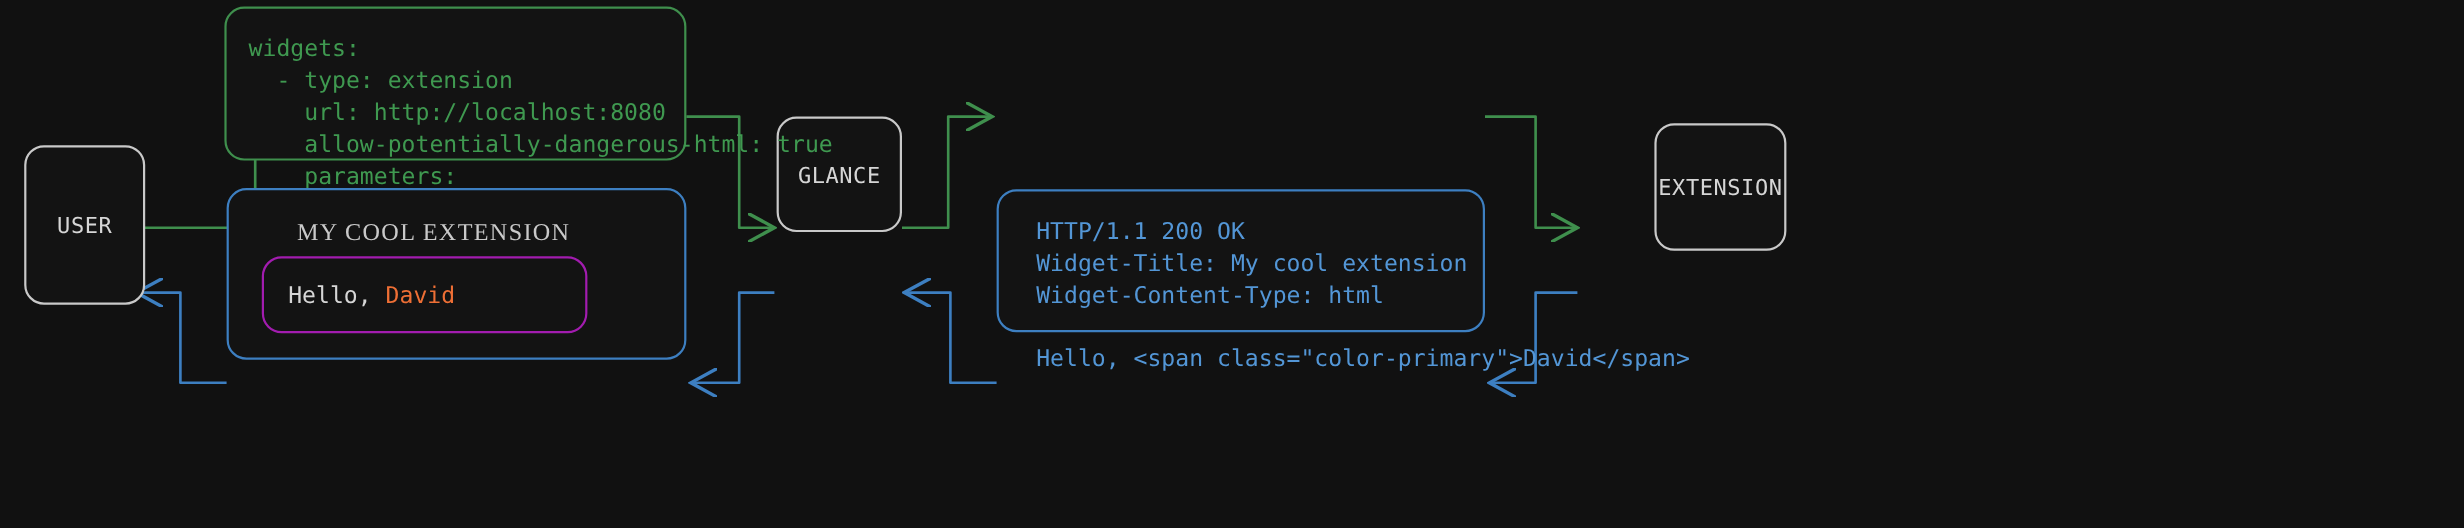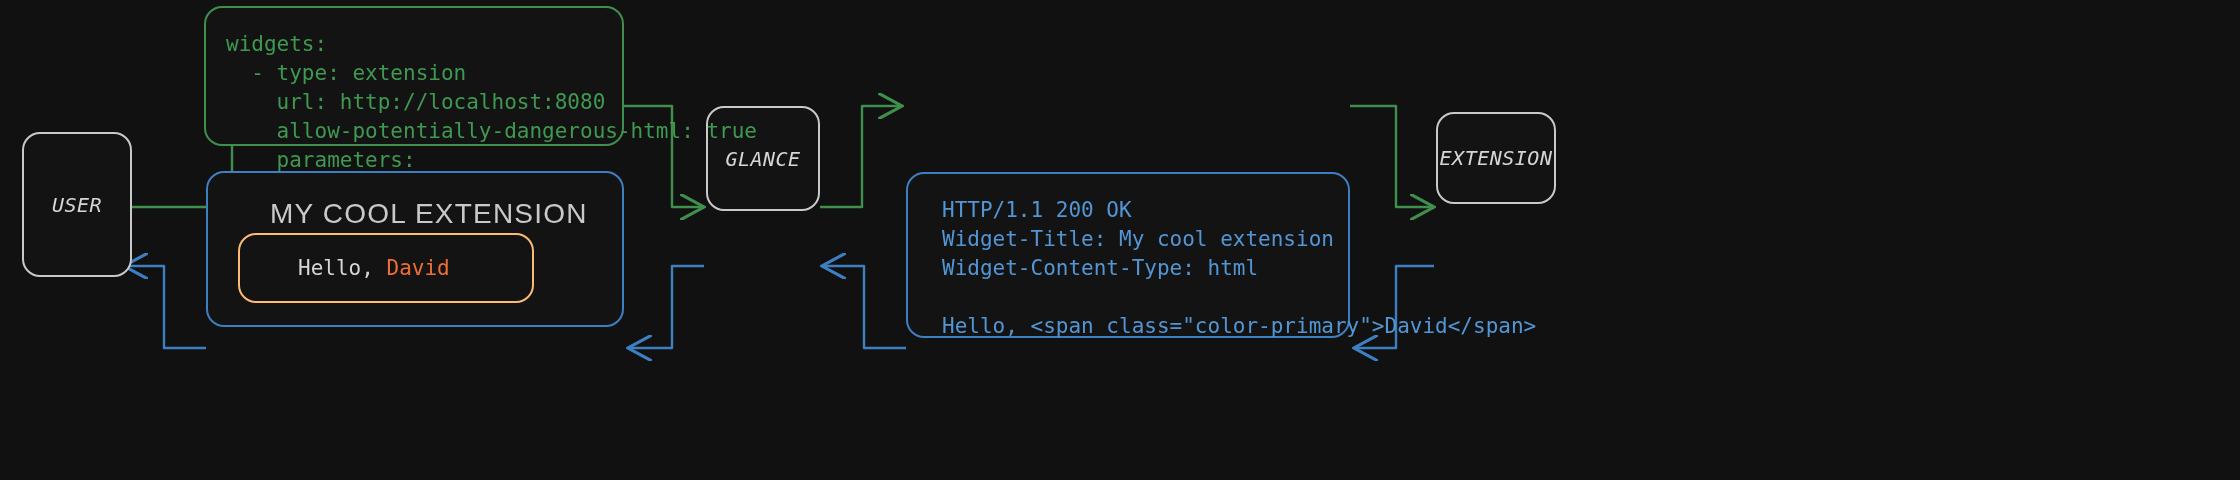--- a/index.html
+++ b/index.html
@@ -41,21 +41,20 @@
     display: flex;
     align-items: center;
     justify-content: center;
   }
   .node-plain .node-label {
     color: #d6d6d6;
     font-family: "DejaVu Sans Mono", monospace;
     font-size: 20px;
     letter-spacing: 0.5px;
     white-space: nowrap;
-    font-style: italic;
   }
 
   .node-green {
     border: 2px solid #3f8f4d;
   }
   .node-blue {
     border: 2px solid #3d7fc1;
   }
 
   .code {
@@ -63,35 +62,34 @@
     font-size: 21px;
     line-height: 29px;
     white-space: pre;
   }
   .code-green { color: #3f9950; }
   .code-blue  { color: #5396d6; }
 
   
   .widget-title {
     color: #c9c9c9;
-    font-family: Liberation Sans, sans-serif;
-    font-size: 28px;
+    font-family: Liberation Serif, serif;
+    font-size: 22px;
     letter-spacing: 1.2px;
     white-space: nowrap;
     padding-left: 24px;
   }
   .widget-card {
     position: absolute;
     box-sizing: border-box;
     background: #131313;
-    border: 2px solid #fdba74;
+    border: 2px solid #a21caf;
     border-radius: 18px;
     display: flex;
     align-items: center;
-    padding-left: 36px;
   }
   .widget-card-text {
     font-family: "DejaVu Sans Mono", monospace;
     font-size: 21px;
     color: #d6d6d6;
     white-space: pre;
     padding-left: 22px;
   }
   .accent-name { color: #ee6f35; }
 </style>
@@ -131,35 +129,35 @@
   </svg>
 
   <div class="node node-plain" style="left:22px; top:132px; width:110px; height:145px;">
     <span class="node-label">USER</span>
   </div>
 
   <div class="node node-plain" style="left:706px; top:106px; width:114px; height:105px;">
     <span class="node-label">GLANCE</span>
   </div>
 
-  <div class="node node-plain" style="left:1436px; top:112px; width:120px; height:92px;justify-content:center;">
+  <div class="node node-plain" style="left:1504px; top:112px; width:120px; height:116px;justify-content:center;">
     <span class="node-label">EXTENSION</span>
   </div>
 
   <div class="node node-green" style="left:204px; top:6px; width:420px; height:140px;">
     <pre class="code code-green" style="margin:0; padding:22px 0 0 20px;">widgets:
   - type: extension
     url: http://localhost:8080
     allow-potentially-dangerous-html: true
     parameters:
       name: David</pre>
   </div>
 
 
-  <div class="node node-blue" style="left:906px; top:172px; width:444px; height:166px;">
+  <div class="node node-blue" style="left:906px; top:172px; width:444px; height:130px;">
     <pre class="code code-blue" style="margin:0; padding:22px 0 0 34px;">HTTP/1.1 200 OK
 Widget-Title: My cool extension
 Widget-Content-Type: html
 
 Hello, &lt;span class="color-primary"&gt;David&lt;/span&gt;</pre>
   </div>
 
   <div class="node node-blue" style="left:206px; top:171px; width:418px; height:156px;">
 
     <div class="widget-title" style="position:absolute; left:38px; top:25px;">MY COOL EXTENSION</div>

